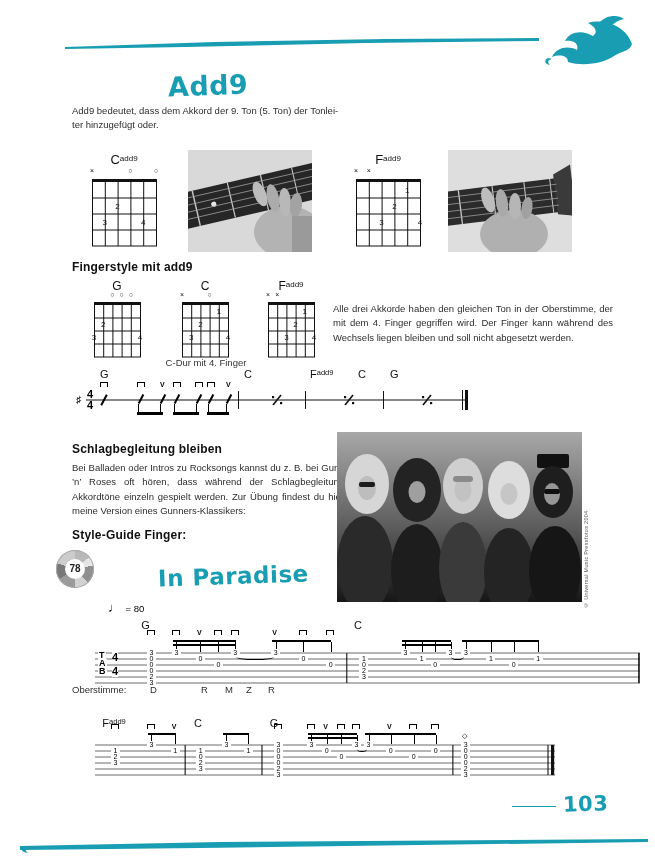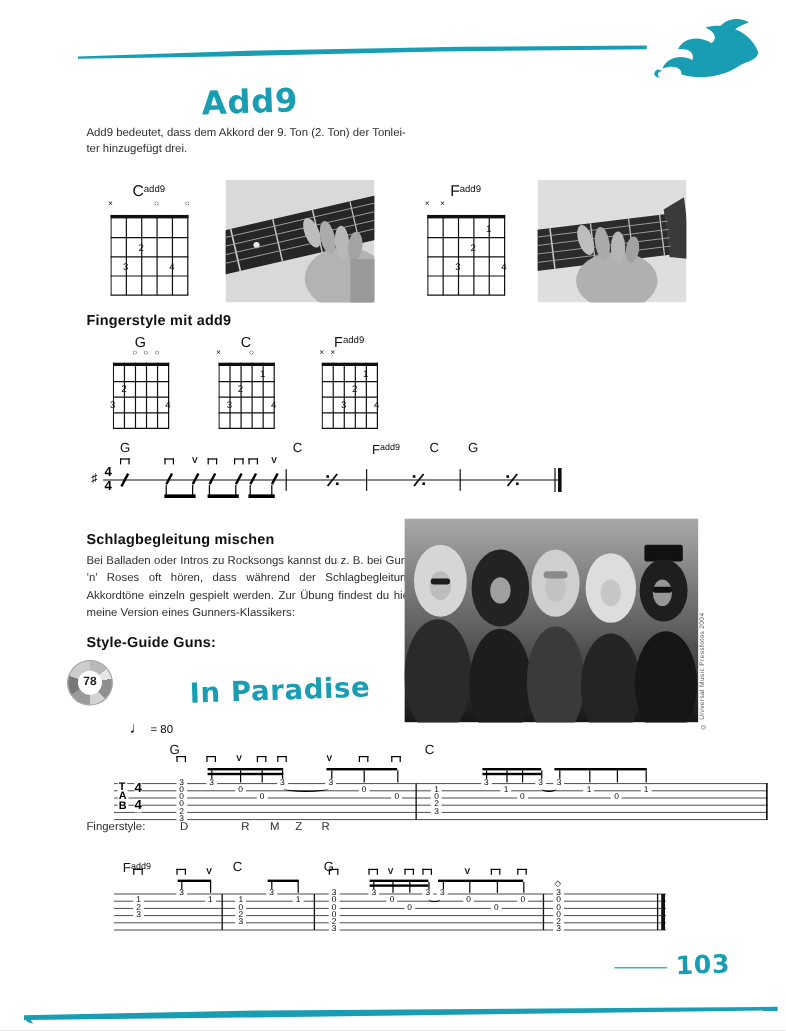--- a/index.html
+++ b/index.html
@@ -43,22 +43,22 @@
   <svg class="abs" style="left:542px;top:14px" width="92" height="52" viewBox="0 0 92 52">
     <path fill="#189db2" d="M90,30 C84,12 62,4 46,9 C54,13 56,18 51,22 C40,15 27,18 23,27
       C32,26 37,30 35,36 C25,31 14,34 10,43 C19,40 26,42 26,48 C42,53 62,49 72,42
       C82,36 88,37 90,30 Z"></path>
     <path fill="#189db2" d="M58,8 C64,1 76,0 82,5 C74,7 69,11 66,16 Z"></path>
     <path fill="#189db2" d="M6,44 C2,46 2,50 8,51 C5,48 6,46 10,45 Z"></path>
   </svg>
 
   <div class="script-title" style="left:168px;top:70px;font-size:27px">Add9</div>
   <div class="para" style="left:72px;top:104px;width:345px">
-    <span style="display:block">Add9 bedeutet, dass dem Akkord der 9. Ton (2. Ton) der Tonlei-</span>
-    <span style="display:block">ter hinzugefügt drei.</span>
+    <span style="display:block">Add9 bedeutet, dass dem Akkord der 9. Ton (5. Ton) der Tonlei-</span>
+    <span style="display:block">ter hinzugefügt oder.</span>
   </div>
 
   <svg class="abs" style="left:188px;top:150px" width="124" height="102" viewBox="0 0 124 102">
     <rect width="124" height="102" fill="#d9d9d9"></rect>
     <g transform="rotate(-13 62 51)">
       <rect x="-12" y="28" width="150" height="36" fill="#262626"></rect>
       <line x1="8" y1="28" x2="8" y2="64" stroke="#c9c9c9" stroke-width="1.4"></line>
       <line x1="44" y1="28" x2="44" y2="64" stroke="#c9c9c9" stroke-width="1.2"></line>
       <line x1="78" y1="28" x2="78" y2="64" stroke="#c9c9c9" stroke-width="1.2"></line>
       <line x1="110" y1="28" x2="110" y2="64" stroke="#c9c9c9" stroke-width="1"></line>
@@ -91,20 +91,22 @@
       <line x1="-12" y1="61" x2="110" y2="61" stroke="#a8a8a8" stroke-width=".7"></line>
     </g>
     <ellipse cx="66" cy="84" rx="34" ry="24" fill="#b0b0b0"></ellipse>
     <ellipse cx="40" cy="50" rx="6" ry="13" transform="rotate(-18 40 50)" fill="#bdbdbd"></ellipse>
     <ellipse cx="54" cy="53" rx="6" ry="14" transform="rotate(-8 54 53)" fill="#a9a9a9"></ellipse>
     <ellipse cx="67" cy="56" rx="6" ry="13" fill="#b6b6b6"></ellipse>
     <ellipse cx="79" cy="58" rx="5.5" ry="11" transform="rotate(8 79 58)" fill="#a1a1a1"></ellipse>
   </svg>
 
   <div class="h-bold" style="left:72px;top:260px">Fingerstyle mit add9</div>
+  <div class="para" style="left:116px;top:356px;width:180px;text-align:center;color:#333">C-Dur mit 4. Finger</div>
+  <div class="para" style="left:333px;top:302px;width:280px">Alle drei Akkorde haben den gleichen Ton in der Oberstimme, der mit dem 4. Finger gegriffen wird. Der Finger kann während des Wechsels liegen bleiben und soll nicht abgesetzt werden.</div>
 
   <div id="rhythm" class="abs" style="left:72px;top:368px;width:400px;height:52px">
       <svg width="400" height="52" style="position: absolute; left: 0px; top: 0px;">
         <line x1="14" y1="32" x2="396" y2="32" stroke="#111" stroke-width="1"></line>
       </svg>
       <span class="abs" style="left: 4px; top: 26px; font-size: 10px; font-weight: bold;">♯</span>
       <span class="timesig" style="left: 15px; top: 21px; background: transparent;">4</span>
       <span class="timesig" style="left: 15px; top: 32px; background: transparent;">4</span>
       <div class="tab-chord" style="left: 28px; top: 0px;"><span>G</span></div>
       <div class="tab-chord" style="left: 172px; top: 0px;"><span>C</span></div>
@@ -149,23 +151,23 @@
       </svg>
       <svg width="14" height="14" style="position: absolute; left: 348px; top: 25px;">
         <line x1="3" y1="12" x2="11" y2="2" stroke="#111" stroke-width="1.6"></line>
         <rect x="2" y="3" width="2.2" height="2.2" fill="#111"></rect>
         <rect x="10" y="9" width="2.2" height="2.2" fill="#111"></rect>
       </svg>
       <div class="barline" style="left: 390px; top: 22px; height: 20px;"></div>
       <div class="barline" style="left: 393px; top: 22px; height: 20px; width: 3px;"></div>
     </div>
 
-  <div class="h-bold" style="left:72px;top:442px">Schlagbegleitung mischen</div>
+  <div class="h-bold" style="left:72px;top:442px">Schlagbegleitung bleiben</div>
   <div class="para" style="left:72px;top:461px;width:272px">Bei Balladen oder Intros zu Rocksongs kannst du z. B. bei Guns ’n’ Roses oft hören, dass während der Schlagbegleitung Akkordtöne einzeln gespielt werden. Zur Übung findest du hier meine Version eines Gunners-Klassikers:</div>
-  <div class="h-bold" style="left:72px;top:528px">Style-Guide Guns:</div>
+  <div class="h-bold" style="left:72px;top:528px">Style-Guide Finger:</div>
 
   <svg class="abs" style="left:337px;top:432px" width="245" height="170" viewBox="0 0 245 170">
     <defs>
       <linearGradient id="bg" x1="0" y1="0" x2="0" y2="1">
         <stop offset="0" stop-color="#a8a8a8"></stop>
           <stop offset=".55" stop-color="#5e5e5e"></stop>
         <stop offset="1" stop-color="#161616"></stop>
       </linearGradient>
     </defs>
     <rect width="245" height="170" fill="url(#bg)"></rect>
@@ -354,21 +356,21 @@
       <div class="stroke-d" style="left: 241.88px; top: 12px;"></div>
       <div class="stroke-d" style="left: 257.06px; top: 12px;"></div>
       <span class="stroke-u" style="left: 292.1px; top: 11px;">V</span>
       <div class="stroke-d" style="left: 314.1px; top: 12px;"></div>
       <div class="stroke-d" style="left: 336.18px; top: 12px;"></div>
       <div class="tie" style="left: 262.06px; top: 34px; width: 9.96px;"></div>
       <span class="abs" style="left: 367.08px; top: 20px; font-size: 7px;">◇</span>
     </div>
 
   <div class="abs" style="left:72px;top:684px;width:260px;height:14px">
-    <span class="abs" style="left:0;font-size:9.5px;color:#2d2d2d">Fingerstyle:</span>
+    <span class="abs" style="left:0;font-size:9.5px;color:#2d2d2d">Oberstimme:</span>
     <span id="fs-letters"></span>
   <span class="abs" style="left: 78px; top: 0px; font-size: 9.5px; color: rgb(45, 45, 45);">D</span><span class="abs" style="left: 129px; top: 0px; font-size: 9.5px; color: rgb(45, 45, 45);">R</span><span class="abs" style="left: 153px; top: 0px; font-size: 9.5px; color: rgb(45, 45, 45);">M</span><span class="abs" style="left: 174px; top: 0px; font-size: 9.5px; color: rgb(45, 45, 45);">Z</span><span class="abs" style="left: 196px; top: 0px; font-size: 9.5px; color: rgb(45, 45, 45);">R</span></div>
 
   <div class="pgline" style="left:512px;top:806px;width:44px"></div>
   <div class="script-title" style="left:563px;top:792px;font-size:21px">103</div>
   <svg class="abs" style="left:20px;top:836px" width="630" height="18" viewBox="0 0 630 18">
     <polygon points="0,10 200,6 628,3 628,6 180,12 0,14" fill="#189db2"></polygon>
     <path d="M6,10 C0,12 0,16 8,17 C4,14 6,12 10,11 Z" fill="#189db2"></path>
   </svg>
 

